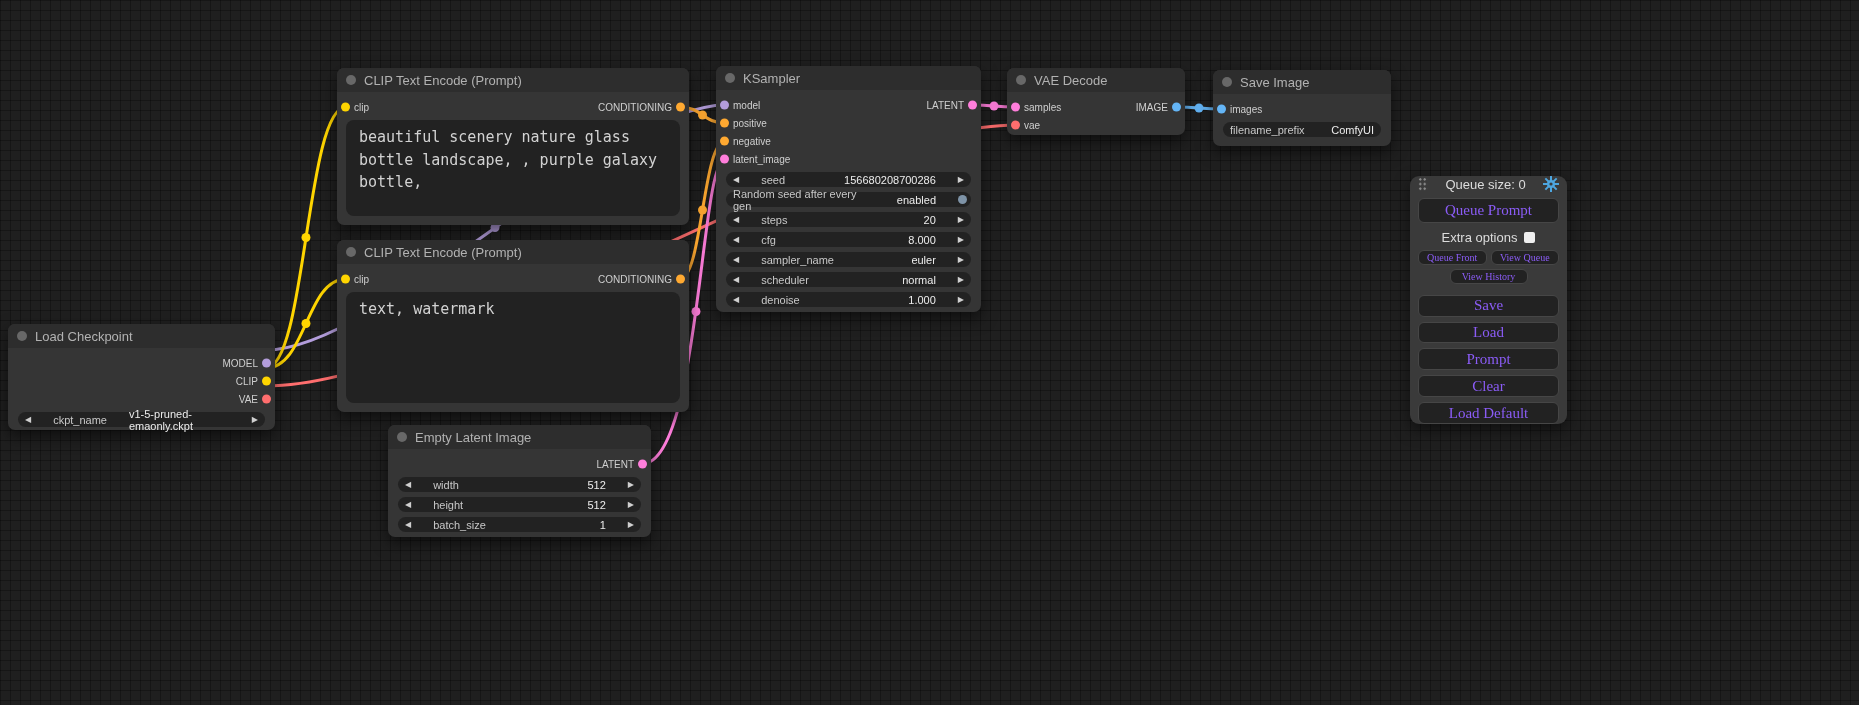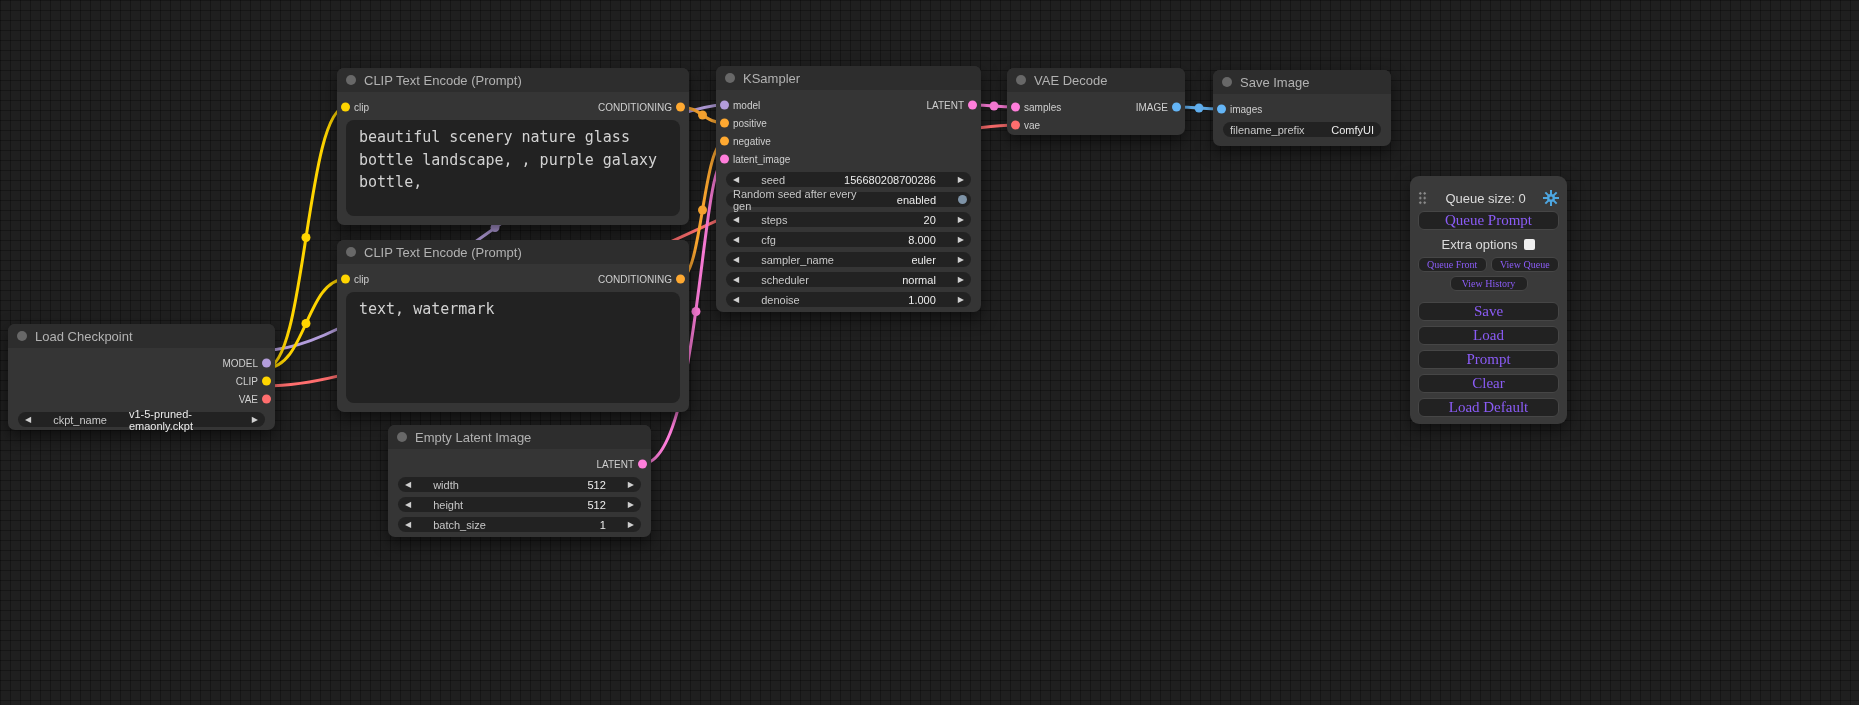--- a/index.html
+++ b/index.html
@@ -38,21 +38,21 @@
   .widget .wval{margin-left:auto;color:#ececec}
   .widget .arrow{font-size:8px;color:#cfcfcf;line-height:1;cursor:pointer}
   .widget .arrow.r{margin-left:0}
   .widget.noarrow .wval{margin-left:auto}
   .toggle-dot{width:9px;height:9px;border-radius:50%;background:#7e93a7;flex:none;margin-right:-3px}
   .textarea{position:absolute;left:9px;right:9px;top:52px;bottom:9px;background:#222;border-radius:8px;
         padding:6px 13px;font-family:"DejaVu Sans Mono",monospace;font-size:15px;color:#d2d2d2;
         white-space:pre-wrap;line-height:1.5;cursor:text}
 
   .menu{position:absolute;z-index:2;left:1410px;top:176px;width:157px;height:248px;background:#3a3a3a;
-        border-radius:9px;box-shadow:0 6px 16px rgba(0,0,0,.5);padding:14px 8px;display:flex;flex-direction:column}
+        border-radius:9px;box-shadow:0 6px 16px rgba(0,0,0,.5);padding:0 8px;display:flex;flex-direction:column}
   .menu-header{display:flex;align-items:center;height:17px;margin-bottom:4px;color:#dcdcdc;font-size:13px}
   .drag-dots{width:10px;height:14px;background-image:radial-gradient(#8f8f8f 1.1px,transparent 1.3px);
         background-size:4.5px 4.7px;cursor:grab;flex:none}
   .queue-size{flex:1;text-align:center}
   .gear{flex:none;display:flex;cursor:pointer}
   .menu button{font-family:Liberation Serif, serif;background:#222;color:#8b5cf6;border:1px solid #464646;border-radius:6px;cursor:pointer}
   .big{height:25px;font-size:15px;margin:1px 0 7px;width:100%}
   .extra-row{display:flex;align-items:center;justify-content:center;gap:7px;font-size:13px;color:#dcdcdc;margin-bottom:5px}
   .checkbox{width:11px;height:11px;background:#efefef;border-radius:2px;cursor:pointer}
   .pill-row{display:flex;gap:4px;justify-content:center;margin-bottom:4px}

